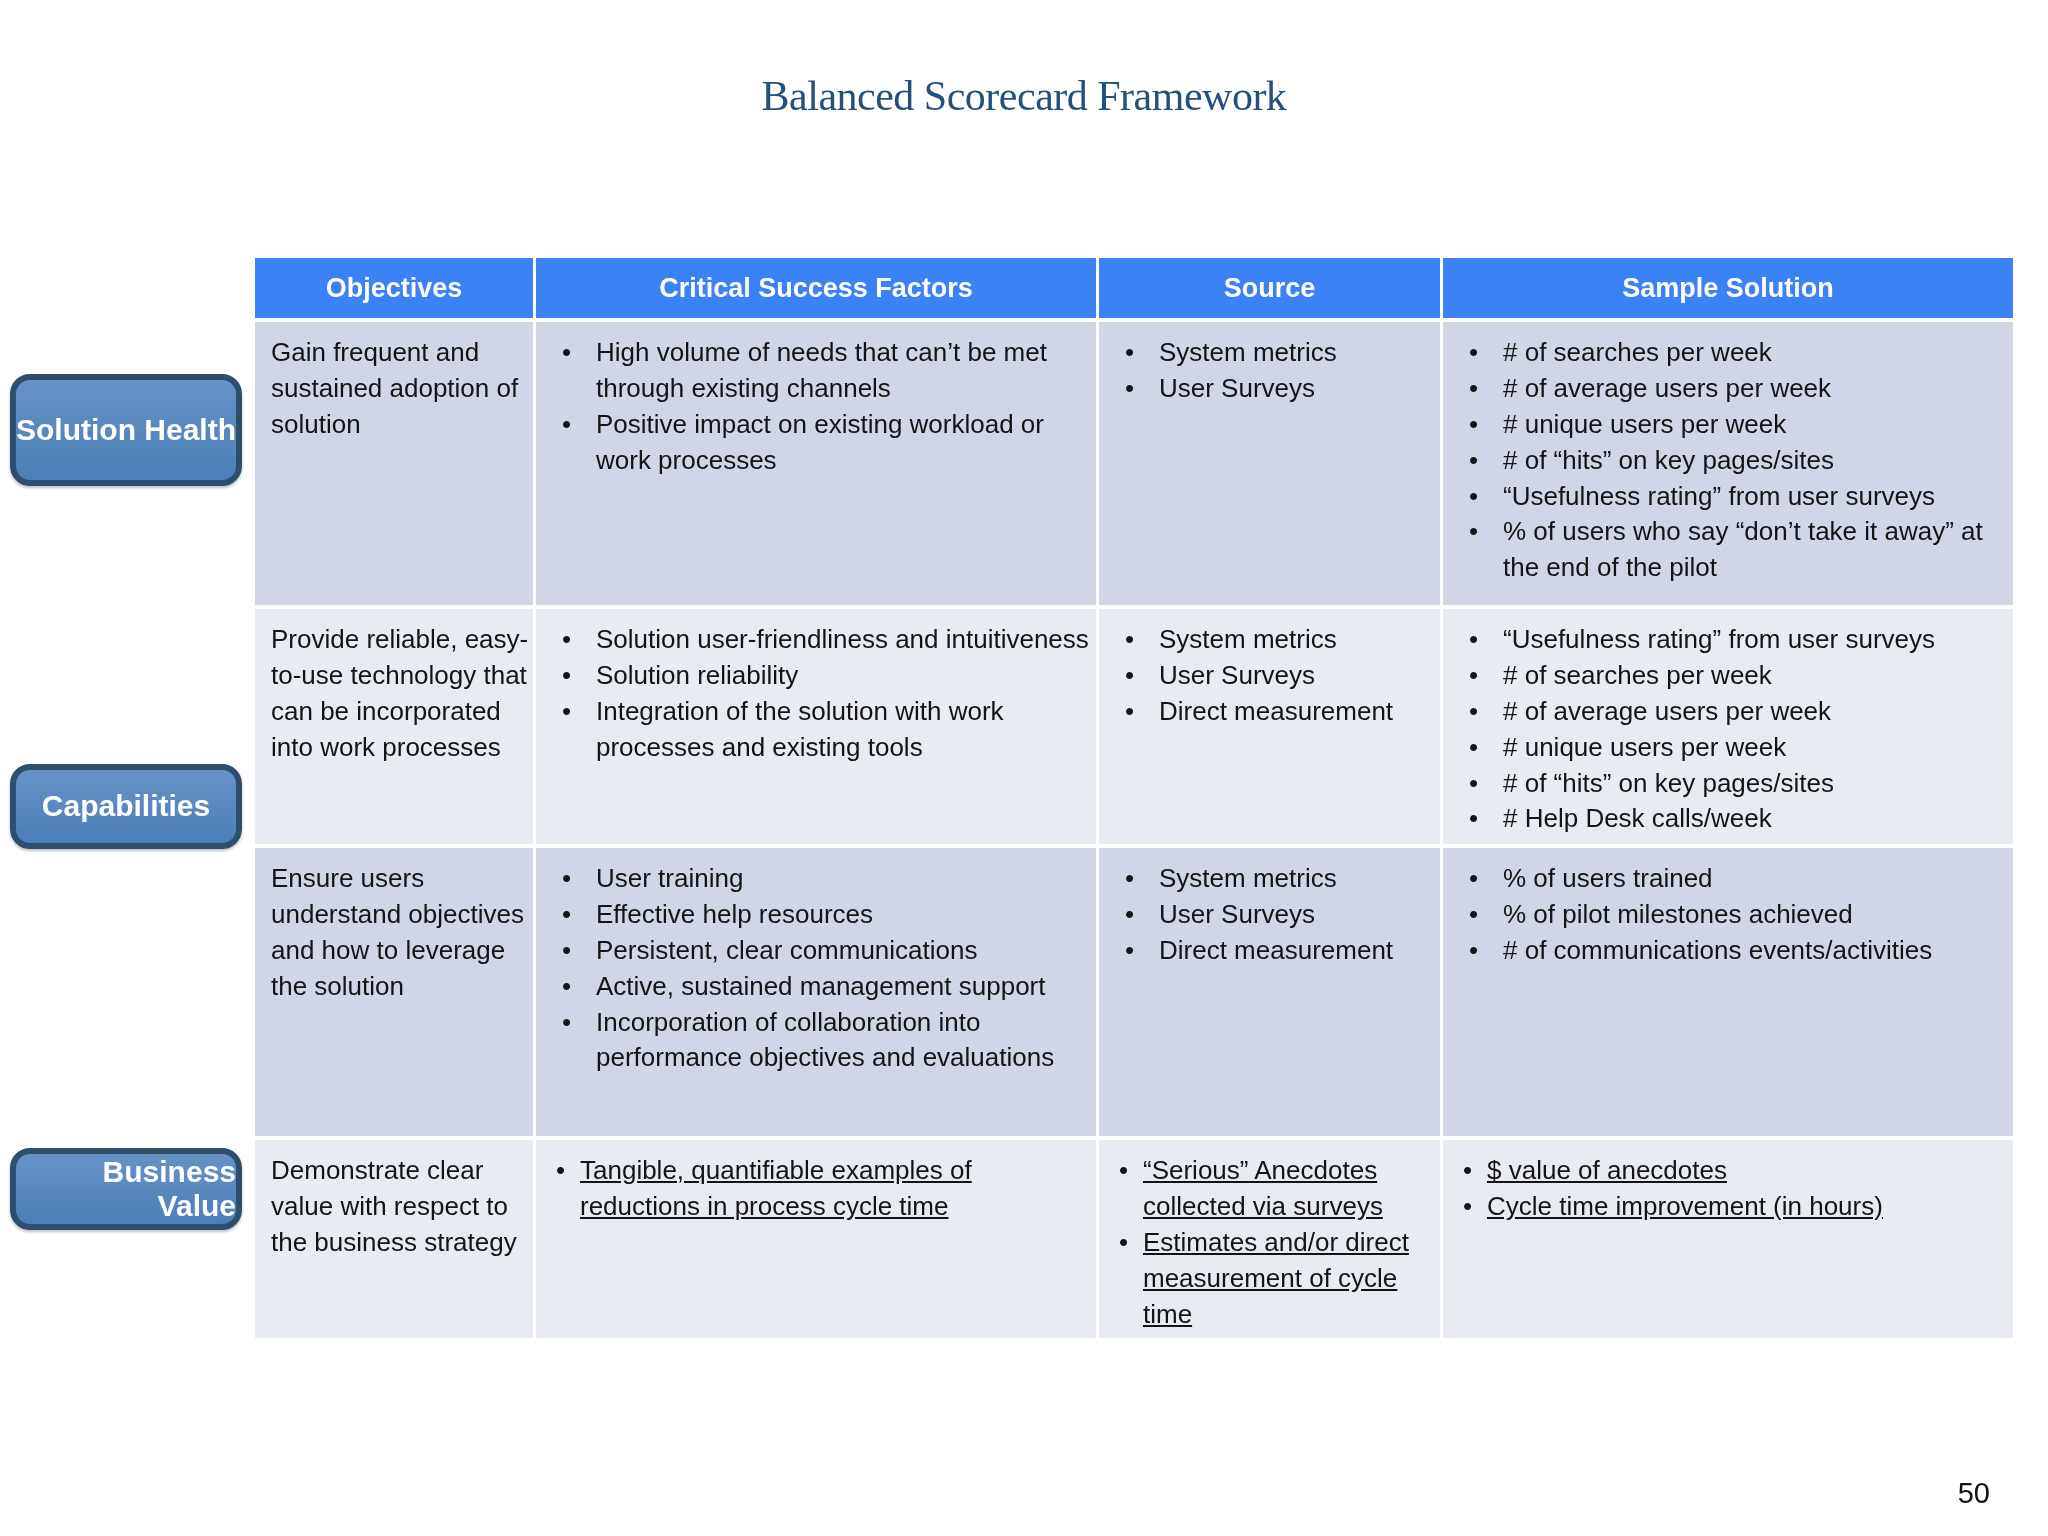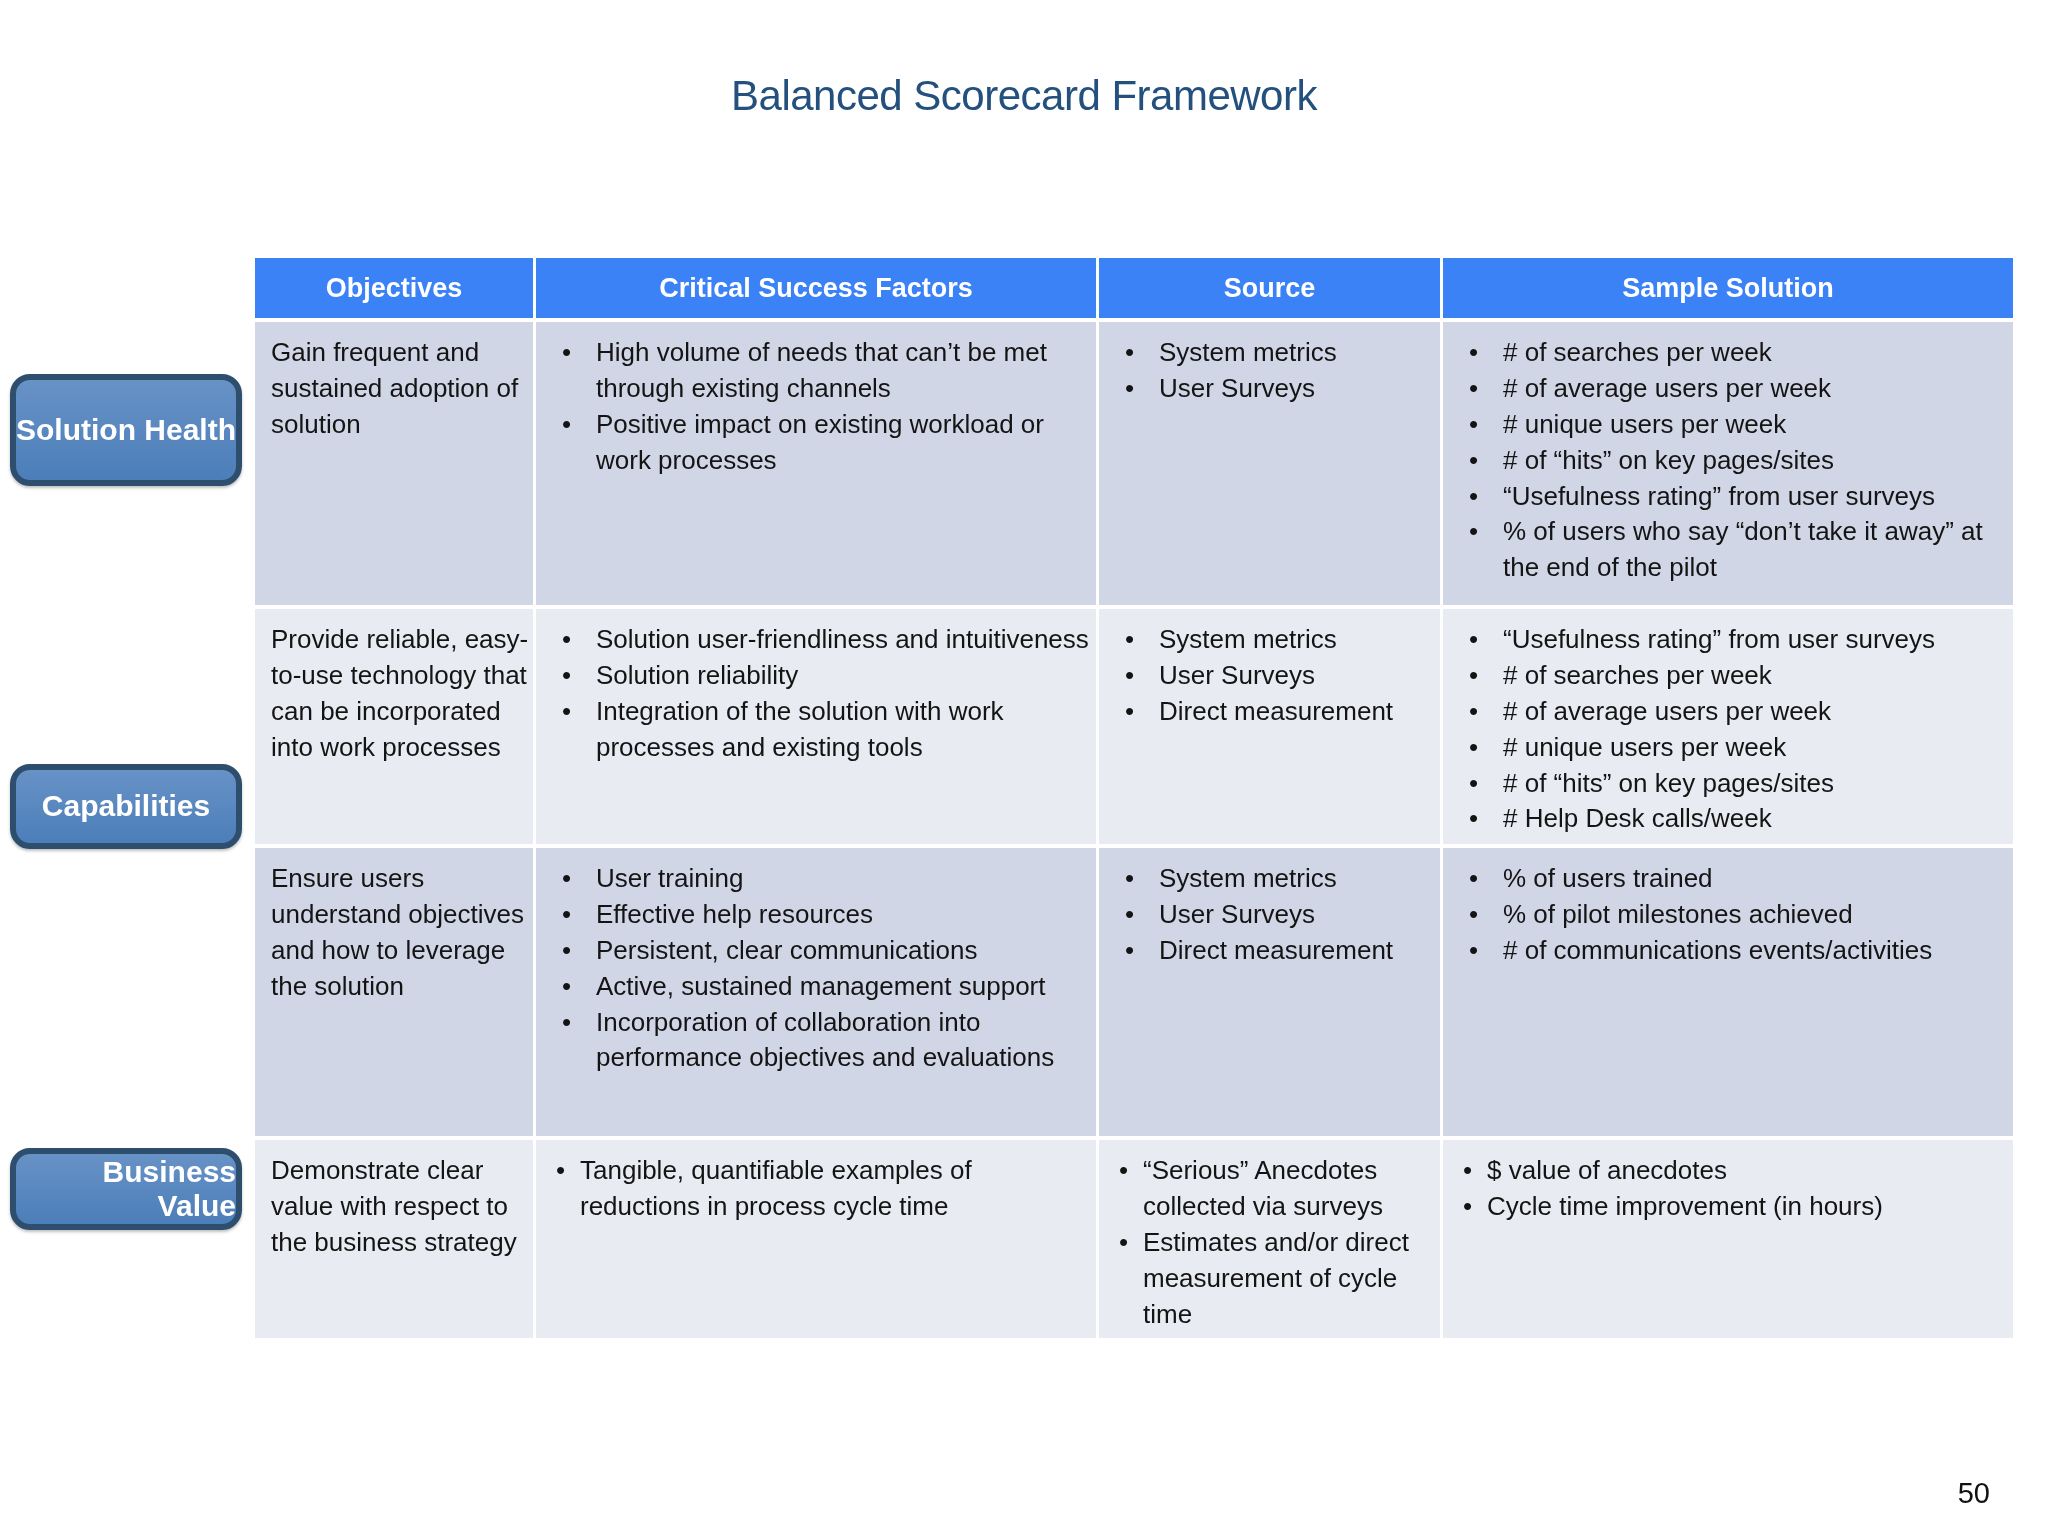--- a/index.html
+++ b/index.html
@@ -6,20 +6,21 @@
   body{
     width:2048px;height:1536px;background:#ffffff;overflow:hidden;
     font-family:"Liberation Sans", sans-serif;
   }
   .slide{position:relative;width:2048px;height:1536px;background:#ffffff;}
 
   .slide-title{
     position:absolute;top:72px;left:0;width:100%;
     text-align:center;font-size:42px;font-weight:500;letter-spacing:-0.5px;
     color:#24507E;
+    font-family:Liberation Serif, serif;
   }
 
   
   .side-label{
     position:absolute;left:10px;width:232px;box-sizing:border-box;
     border:6px solid #2E4E6E;border-radius:20px;
     background:linear-gradient(#6792C6,#4C7EB9);
     color:#ffffff;font-weight:bold;font-size:30px;line-height:1.15;
     display:flex;align-items:center;justify-content:center;text-align:center;
     box-shadow:0 2px 3px rgba(0,0,0,0.25);
@@ -45,21 +46,21 @@
     box-sizing:border-box;padding:13px 4px 8px 14px;
     font-size:26px;line-height:1.38;color:#141414;
     overflow:hidden;
   }
   .band-dark{background:#D0D6E6;}
   .band-light{background:#E9EBF2;}
 
   .bullets{list-style:none;margin:0;padding:0;}
   .bullets li{position:relative;padding-left:46px;}
   .bullets li::before{content:"\2022";position:absolute;left:12px;}
-  .bullets.tight li{padding-left:30px;}
+  .bullets.tight li{padding-left:30px;text-decoration:underline;}
   .bullets.tight li::before{left:6px;}
 
   .objective-text{padding-left:2px;}
 
   .page-number{
     position:absolute;right:58px;bottom:26px;
     font-size:29px;color:#111111;text-align:right;
   }
 </style>
 </head>

